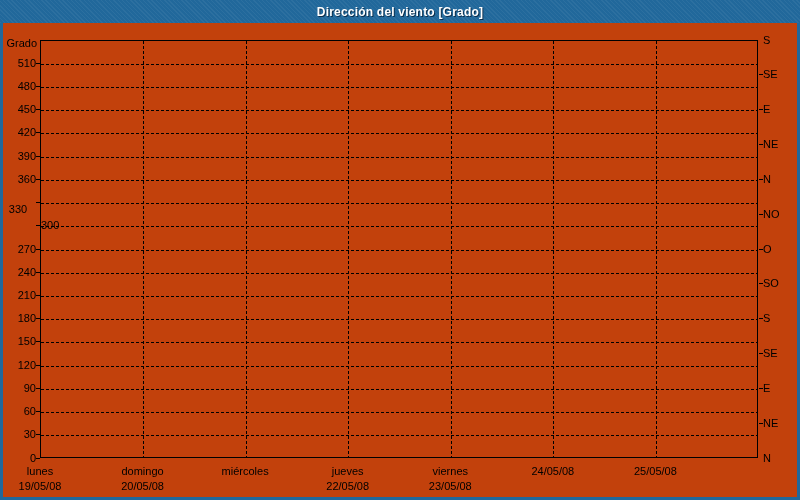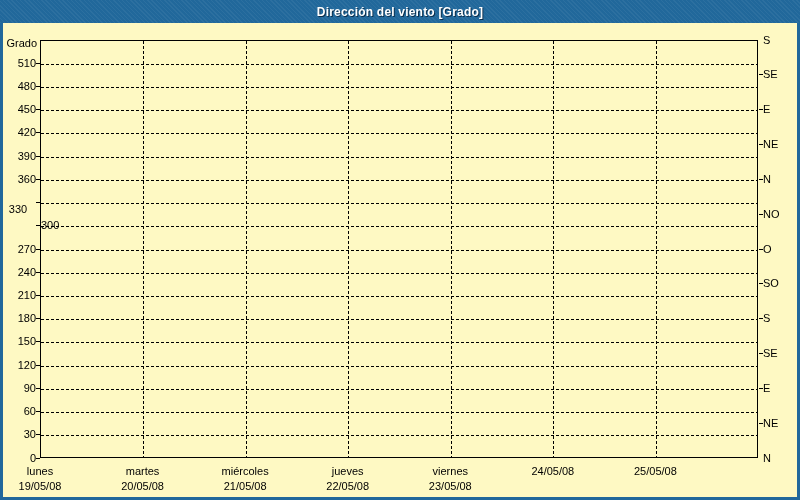--- a/index.html
+++ b/index.html
@@ -74,21 +74,21 @@
     width: 110px;
     top: 464px;
     text-align: center;
     font-size: 11px; line-height: 15px;
     white-space: nowrap;
   }
 </style>
 </head>
 <body>
 
-<div class="window" id="window" style="background: #fef9c3; text-decoration: underline;">
+<div class="window" id="window" style="background: #c2410c; text-decoration: underline;">
   <div class="titlebar" id="titlebar" style="background-color: rgb(33, 104, 155);">
     <span class="title-text" id="titletext" style="color: rgb(255, 255, 255);">Dirección del viento [Grado]</span>
   </div>
   <div class="edge edge-left" style="background-color: rgb(33, 104, 155);"></div>
   <div class="edge edge-right" style="background-color: rgb(33, 104, 155);"></div>
   <div class="edge edge-bottom" style="background-color: rgb(33, 104, 155);"></div>
   <div class="plot" id="plot" style="border-color: rgb(0, 0, 0);">
       <div class="hgrid" style="top: 394.278px;"></div>
       <div class="hgrid" style="top: 371.056px;"></div>
       <div class="hgrid" style="top: 347.833px;"></div>
@@ -173,26 +173,25 @@
     <div class="tick" style="left: 759px; width: 4px; top: 387.833px;"></div>
     <div class="rlab" style="top: 381.833px;">E</div>
     <div class="tick" style="left: 759px; width: 4px; top: 422.667px;"></div>
     <div class="rlab" style="top: 416.667px;">NE</div>
     <div class="rlab" style="top: 451.5px;">N</div>
     <div class="xlab" style="left: -15px;">
       <div class="">lunes</div>
       <div class="">19/05/08</div>
     </div>
     <div class="xlab" style="left: 87.5714px;">
-      <div class="">martes</div>
+      <div class="">domingo</div>
       <div class="">20/05/08</div>
     </div>
     <div class="xlab" style="left: 190.143px;">
       <div class="">miércoles</div>
-      <div class="">21/05/08</div>
     </div>
     <div class="xlab" style="left: 292.714px;">
       <div class="">jueves</div>
       <div class="">22/05/08</div>
     </div>
     <div class="xlab" style="left: 395.286px;">
       <div class="">viernes</div>
       <div class="">23/05/08</div>
     </div>
     <div class="xlab" style="left: 497.857px;">

